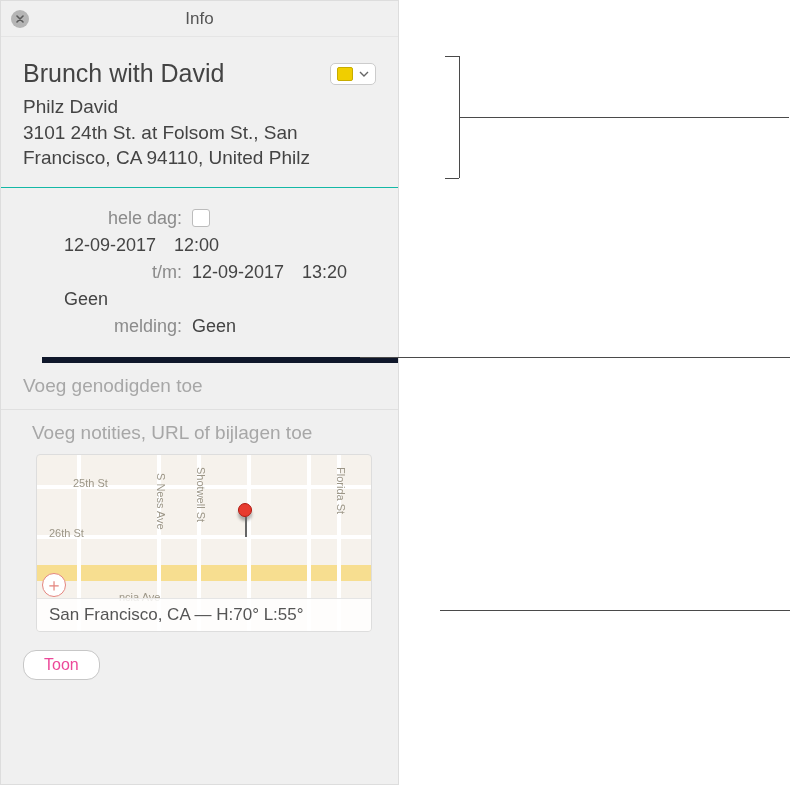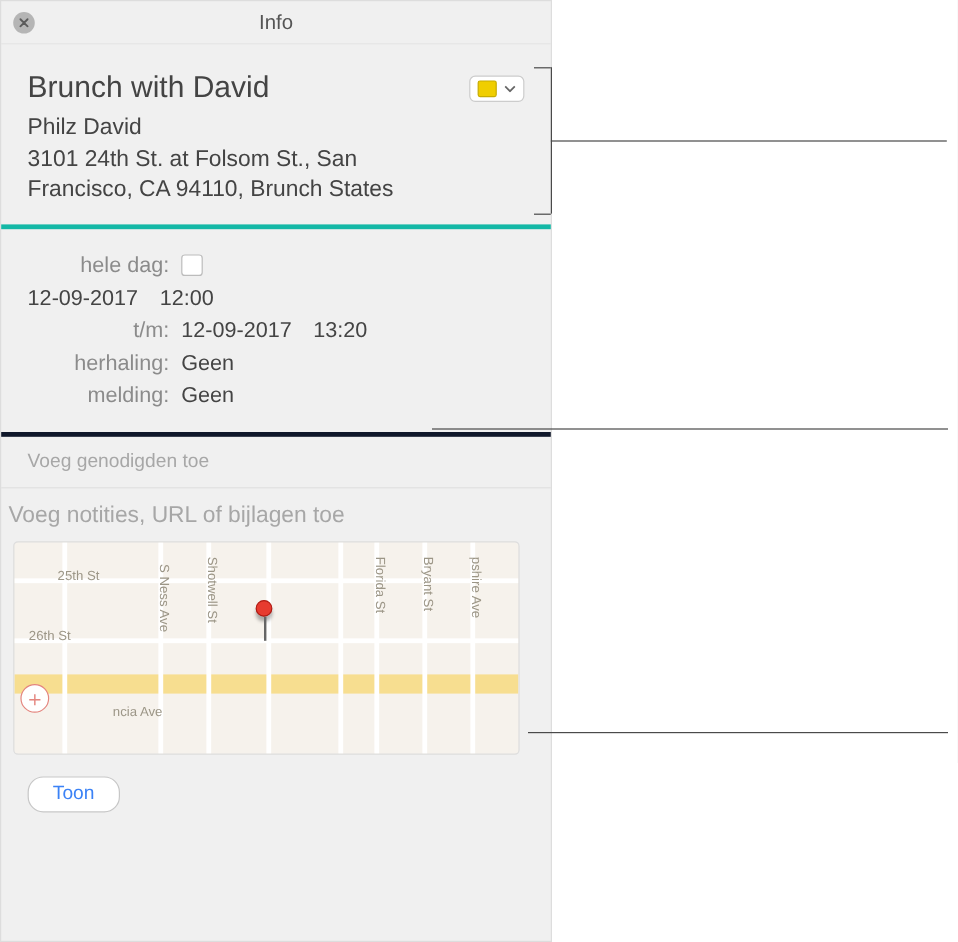--- a/index.html
+++ b/index.html
@@ -6,21 +6,21 @@
   body {
     margin: 0;
     padding: 0;
     font-family: -apple-system, "Helvetica Neue", Arial, sans-serif;
     background: #fff;
     width: 798px;
     height: 785px;
     position: relative;
   }
   .panel {
-    width: 460px;
+    width: 399px;
     height: 785px;
     background: #f0f0f0;
     border: 1px solid #ddd;
     position: relative;
   }
   .titlebar {
     height: 36px;
     display: flex;
     align-items: center;
     border-bottom: 1px solid #e5e5e5;
@@ -42,21 +42,21 @@
   .title-text {
     position: absolute;
     left: 0; right: 0;
     text-align: center;
     font-size: 17px;
     color: #555;
     pointer-events: none;
   }
   .header {
     padding: 14px 22px 16px 22px;
-    border-bottom: 4px solid #14b8a6;
+    border-bottom: 1px solid #14b8a6;
   }
   .header-row { display:flex; align-items:flex-start; justify-content: space-between; }
   .event-title {
     font-size: 25px;
     font-weight: 500;
     color: #444;
     margin: 8px 0 6px 0;
   }
   .cal-select {
     border: 1px solid #ccc;
@@ -82,21 +82,22 @@
     gap: 1px;
   }
   .chev svg { display:block; }
   .location-line {
     font-size: 19px;
     color: #444;
     line-height: 1.35;
   }
   .detail-block {
     padding: 14px 22px 14px 22px;
-    border-bottom: 4px solid #0f172a;
+    border-bottom: 6px solid #0f172a;
+    margin-left: 41px;
   }
   .row {
     display: flex;
     align-items: center;
     margin: 6px 0;
   }
   .lbl {
     width: 128px;
     text-align: right;
     padding-right: 10px;
@@ -125,26 +126,26 @@
     gap: 8px;
   }
   .car-icon { font-size: 16px; color:#555; }
   .updown {
     display: flex; flex-direction: column;
     line-height: 0;
   }
   .updown svg { display:block; }
   .section-link {
     padding: 12px 22px;
-    font-size: 16px;
+    font-size: 19px;
     color: #a7a7a7;
     border-bottom: 1px solid #e0e0e0;
   }
   .notes-section {
-    padding: 12px 22px 0 6px;
+    padding: 12px 22px 0 31px;
   }
   .notes-text {
     font-size: 19px;
     color: #a7a7a7;
     margin-bottom: 10px;
   }
   .map-box {
     border: 1px solid #ddd;
     border-radius: 4px;
     overflow: hidden;
@@ -221,21 +222,21 @@
     color:#555;
     border-top: 1px solid #e5e5e5;
   }
   .show-btn {
     margin: 18px 22px;
     border: 1px solid #c7c7c7;
     border-radius: 13px;
     background: #fff;
     padding: 5px 20px;
     font-size: 16px;
-    color:#3b82f6;
+    color:#ec4899;
     display:inline-block;
   }
   
   .callout {
     position:absolute;
     background:#4a4a4a;
     height:1px;
   }
   .callout-v {
     position:absolute;
@@ -273,21 +274,21 @@
         <div class="cal-color"></div>
         <div class="chev">
           <svg width="10" height="6" viewBox="0 0 10 6">
               <path d="M1 1 L5 5 L9 1" stroke="#666" stroke-width="1.4" fill="none"></path>
             </svg>
         </div>
       </div>
     </div>
     <div class="location-line">Philz David</div>
     <div class="location-line">3101 24th St. at Folsom St., San</div>
-    <div class="location-line">Francisco, CA 94110, Brunch States</div>
+    <div class="location-line">Francisco, CA 94110, United Philz</div>
   </div>
 
   <div class="detail-block">
     <div class="row">
       <div class="lbl">hele dag:</div>
       <div class="val">
           <div class="checkbox"></div>
         </div>
     </div>
     <div class="row">
@@ -297,21 +298,20 @@
       </div>
     </div>
     <div class="row">
       <div class="lbl">t/m:</div>
       <div class="val">
         <span>12-09-2017</span>
         <span>13:20</span>
       </div>
     </div>
     <div class="row">
-      <div class="lbl">herhaling:</div>
       <div class="val">
           <span>Geen</span>
         </div>
     </div>
     <div class="row">
       <div class="lbl">melding:</div>
       <div class="val">
           <span>Geen</span>
         </div>
     </div>
@@ -341,20 +341,21 @@
         <div class="street-label" style="top:136px; left:82px">ncia Ave</div>
         <div class="street-label vertical" style="top:18px; left:130px">S Ness Ave</div>
         <div class="street-label vertical" style="top:12px; left:170px">Shotwell St</div>
         <div class="street-label vertical" style="top:12px; left:310px">Florida St</div>
         <div class="street-label vertical" style="top:12px; left:350px">Bryant St</div>
         <div class="street-label vertical" style="top:12px; left:390px">pshire Ave</div>
 
         <div class="pin" style="left:201px; top:48px"></div>
         <div class="map-plus">＋</div>
       </div>
+      <div class="map-footer">San Francisco, CA — H:70° L:55°</div>
     </div>
   </div>
 
   <div class="show-btn">Toon</div>
 </div>
 
 <div class="callout bracket-top"></div>
 <div class="callout bracket-bot"></div>
 <div class="callout-v bracket-side"></div>
 <div class="callout bracket-lead"></div>

